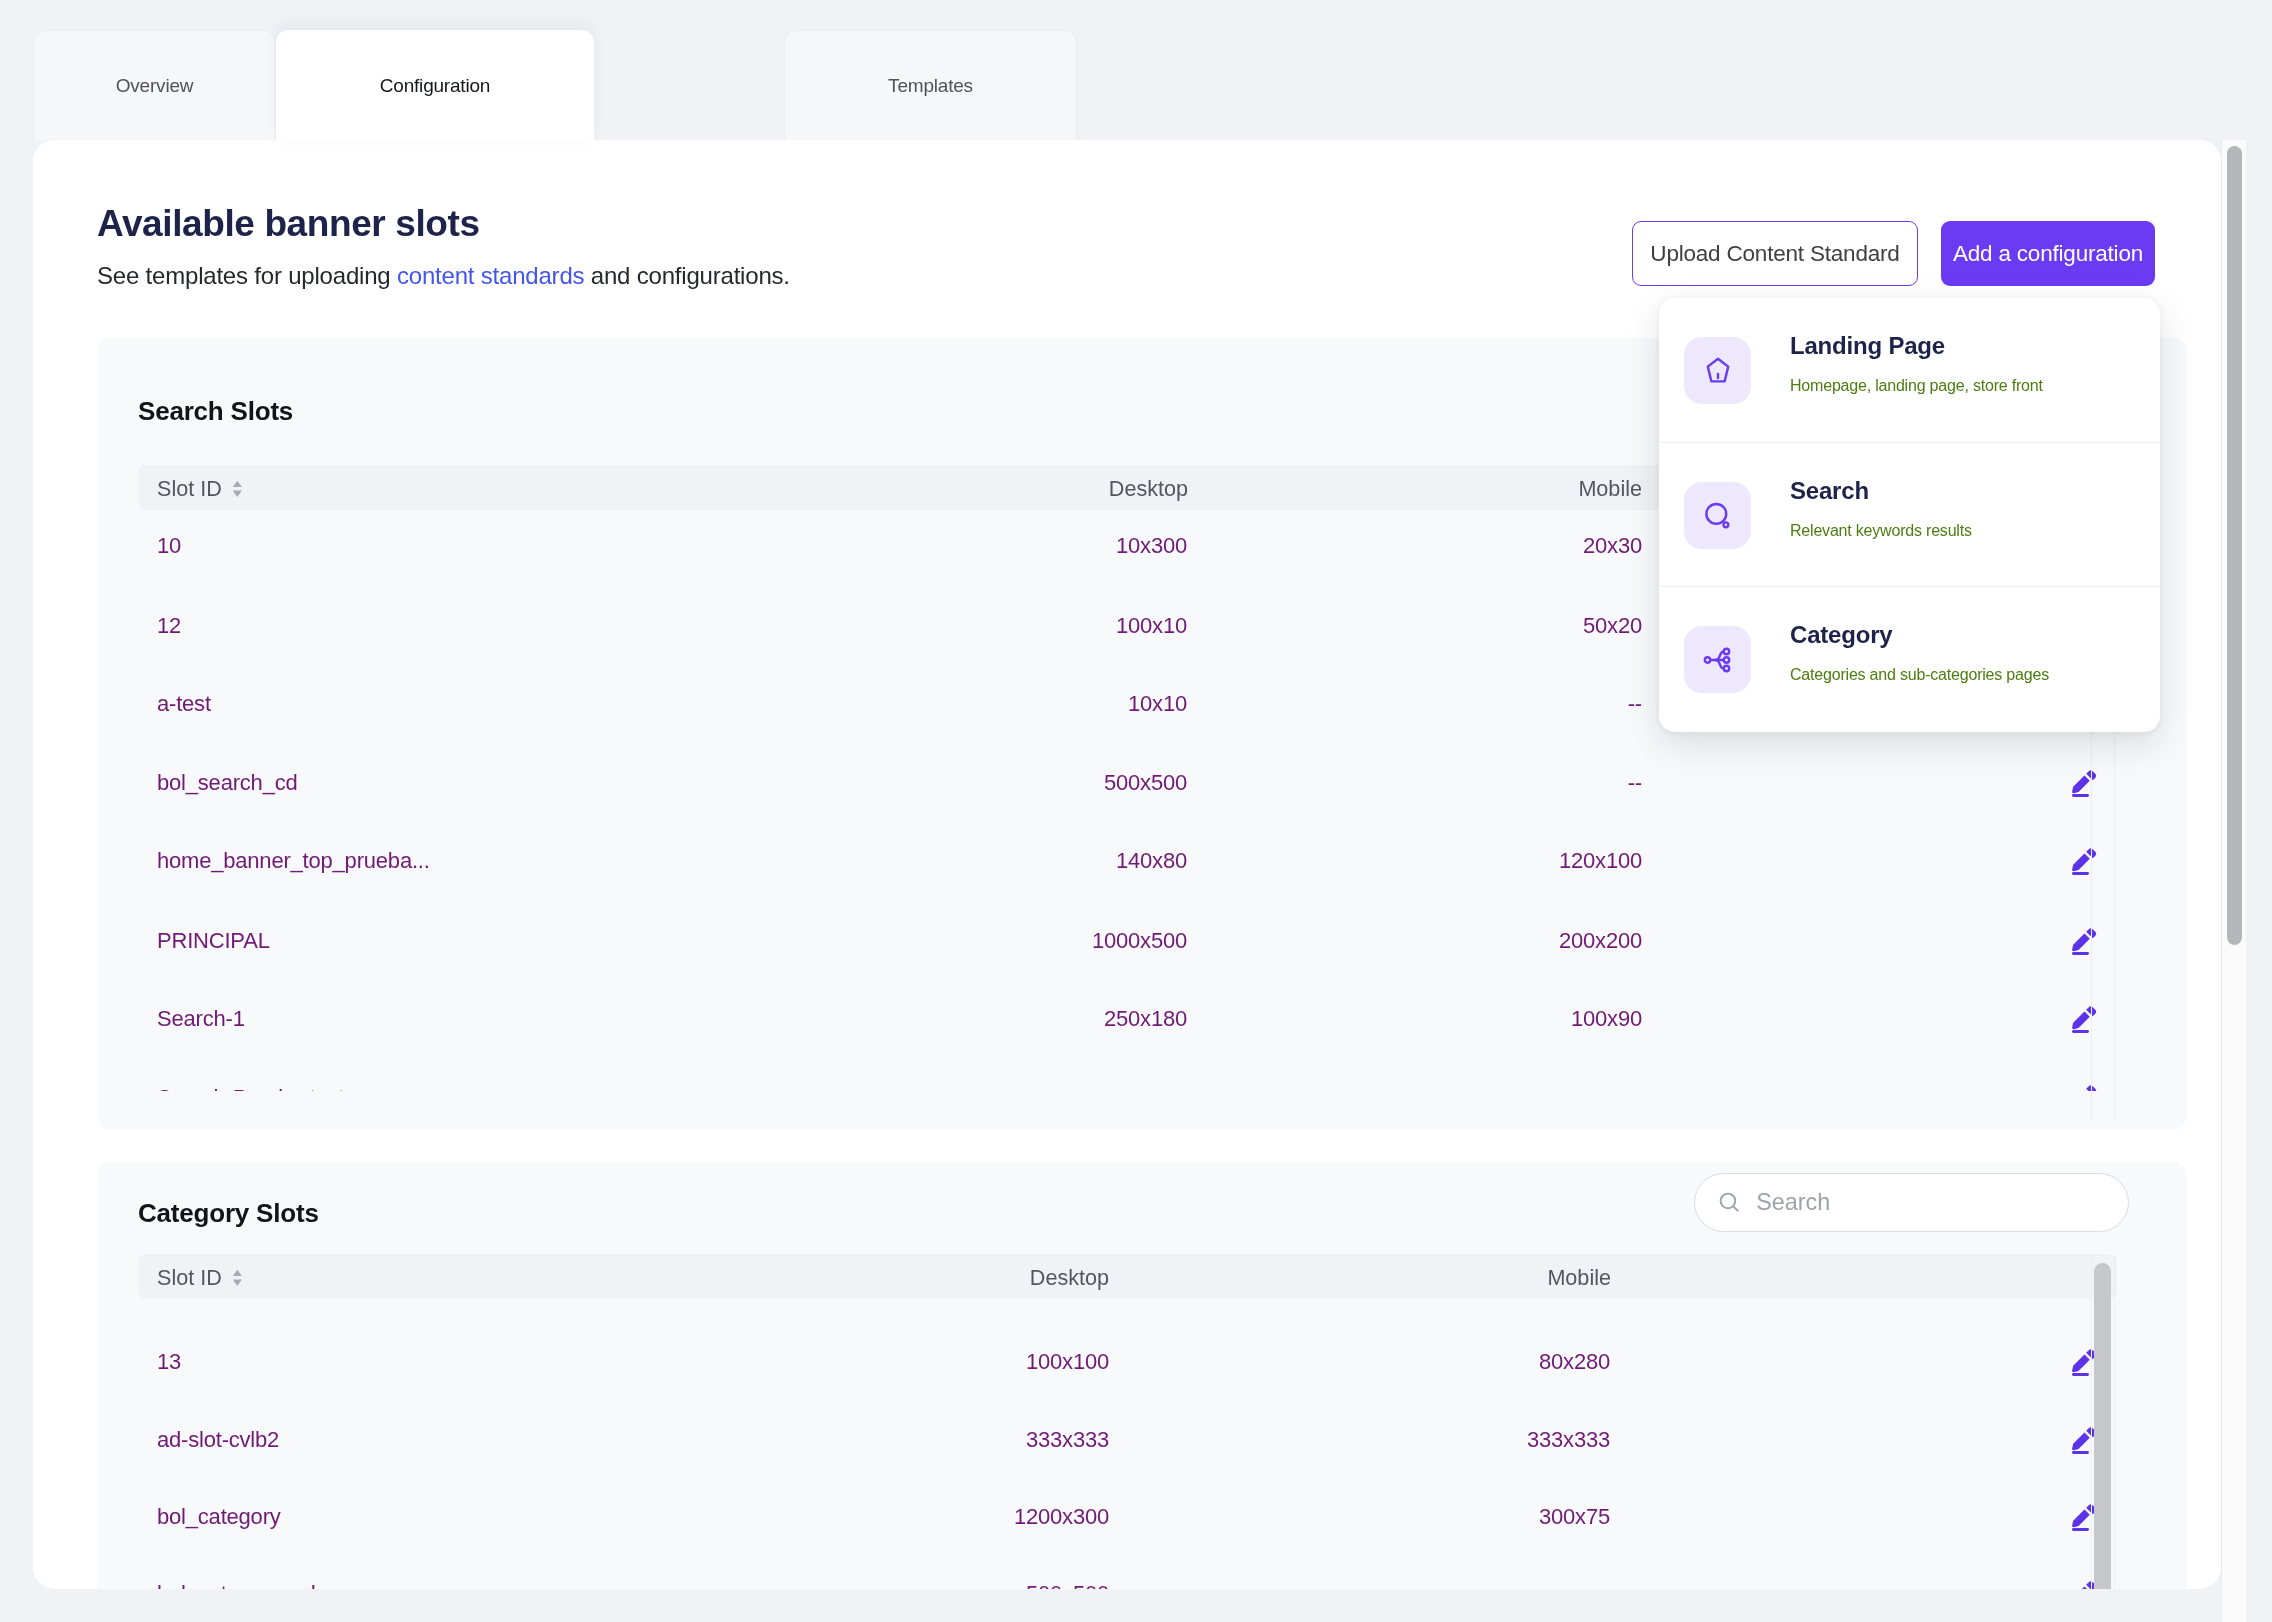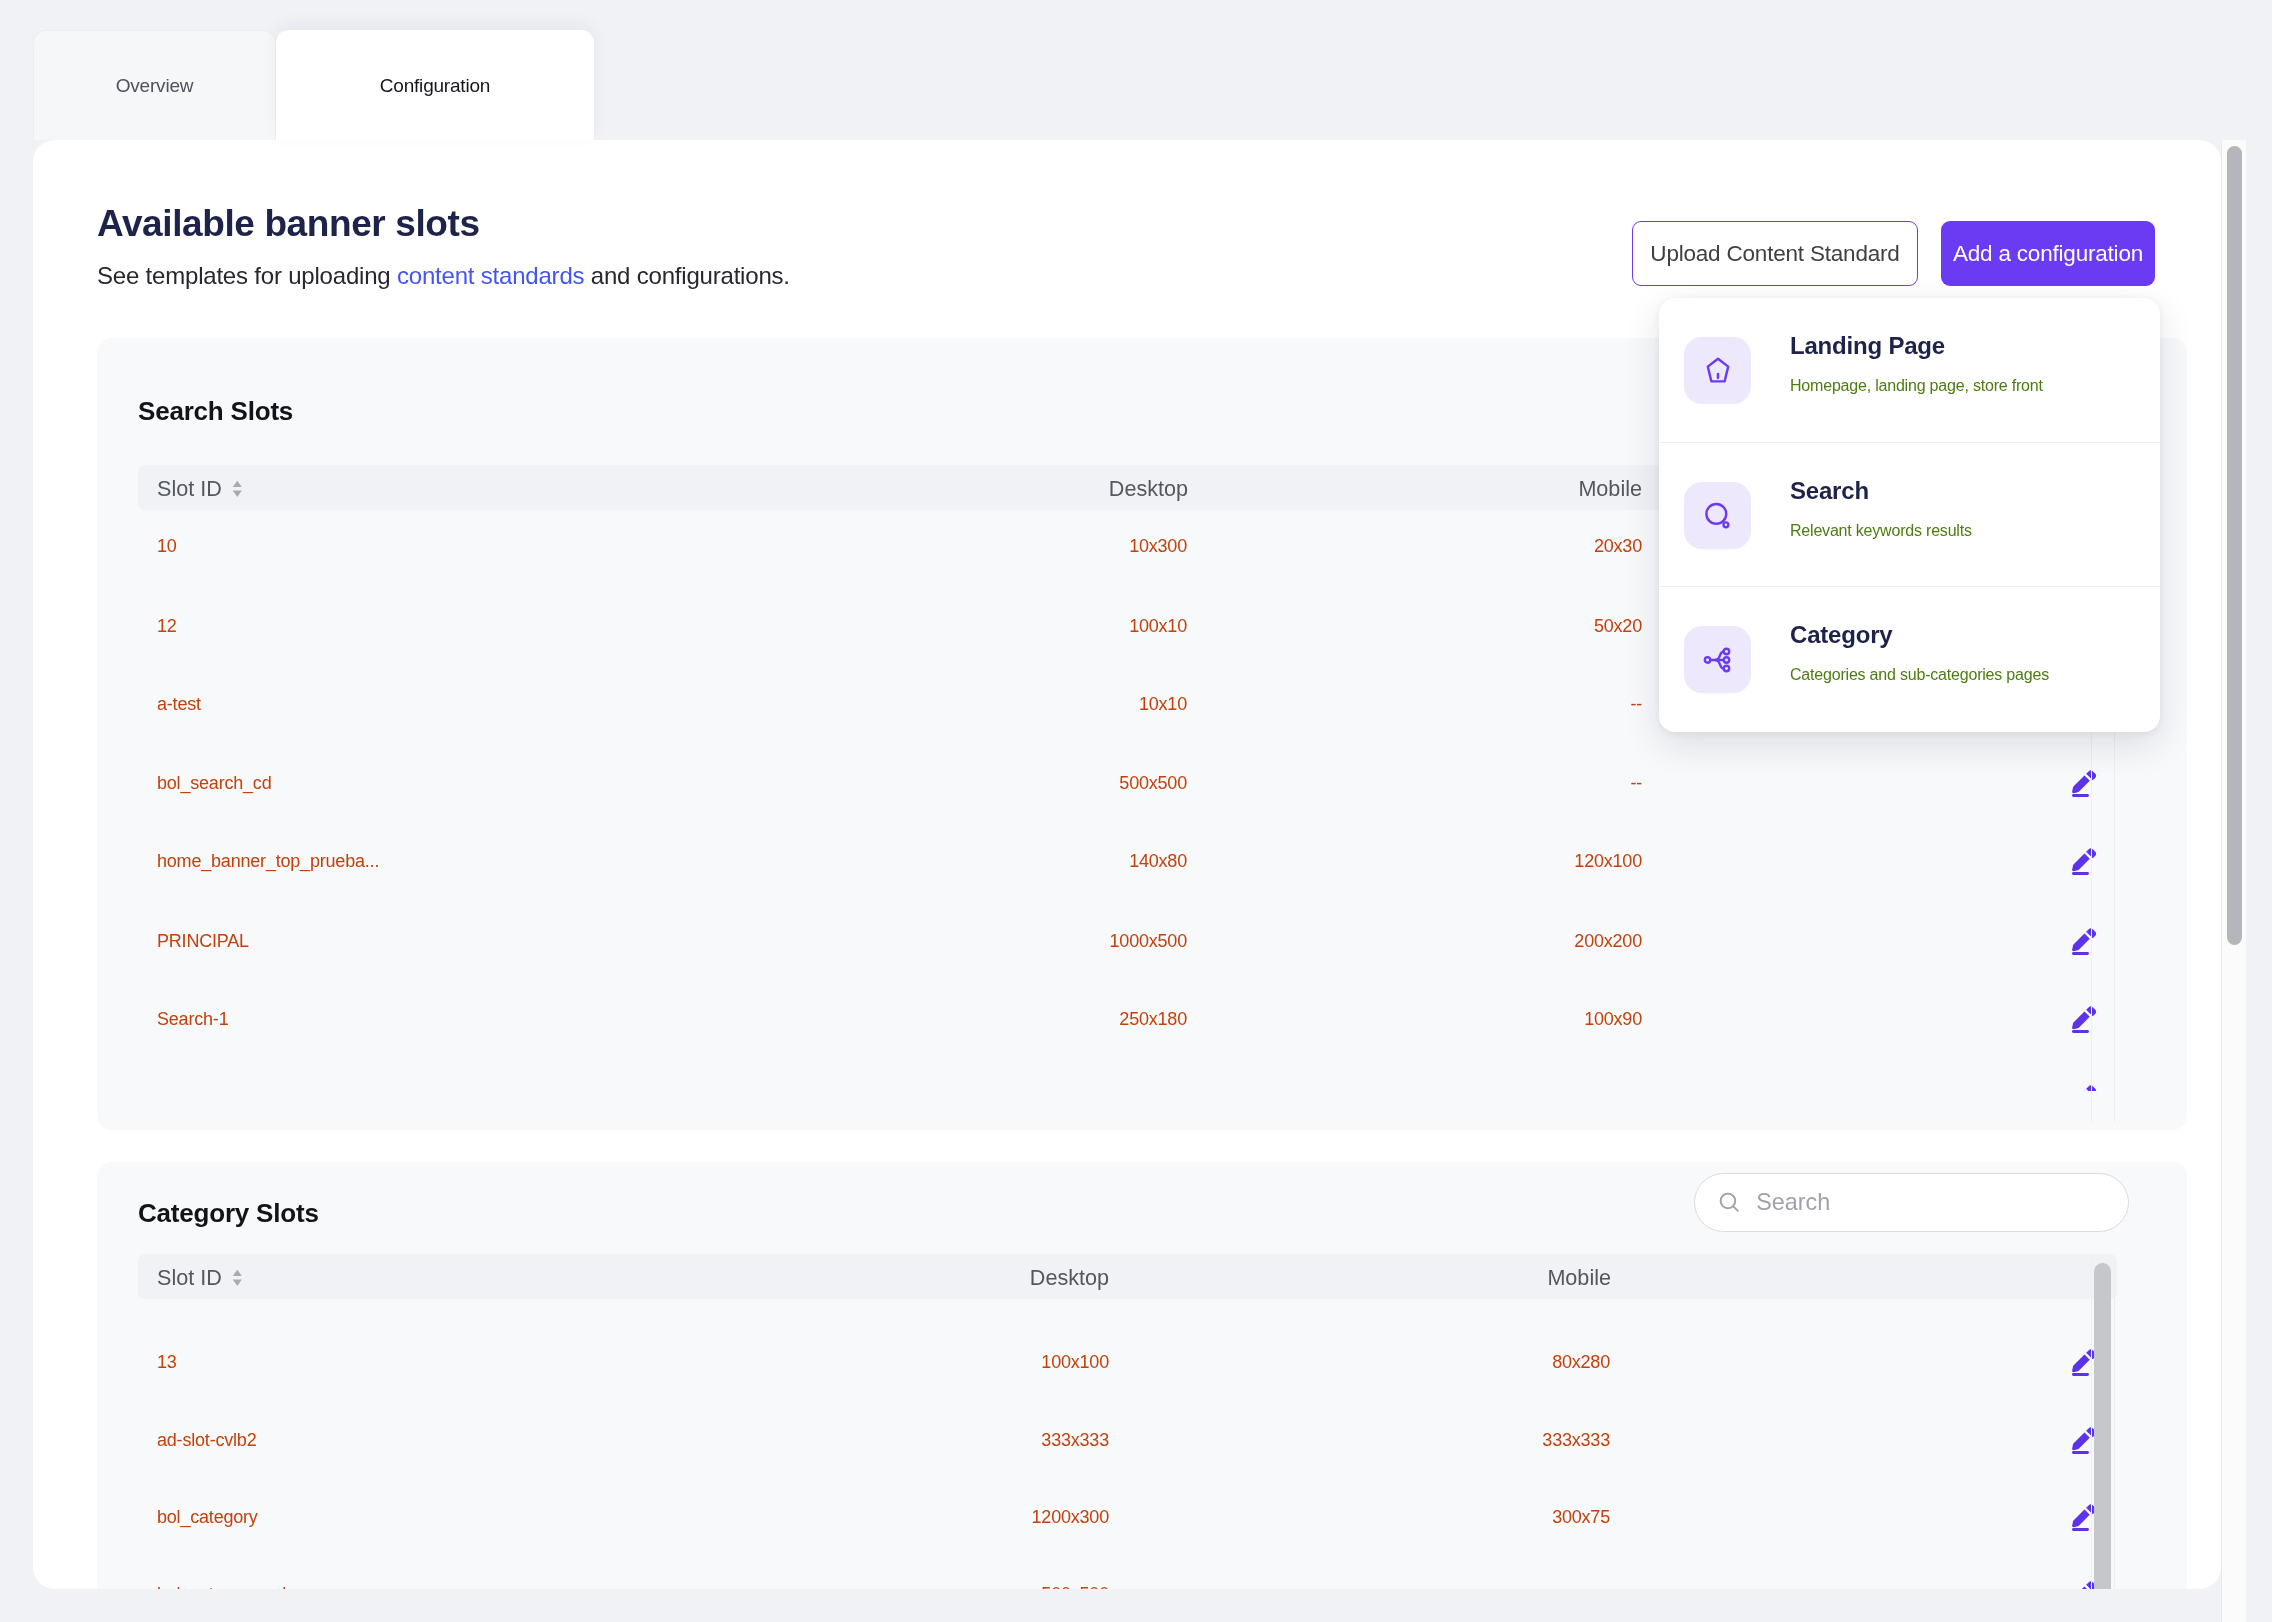--- a/index.html
+++ b/index.html
@@ -75,21 +75,21 @@
     background:#F1F2F5;border-radius:7.2px;
     font-size:21.6px;color:#54575F;
   }
   .card-search .thead{top:127px;}
   .card-category .thead{top:92px;}
   .thead .col-id{position:absolute;left:19px;top:10.8px;display:flex;align-items:center;gap:9px;}
   .thead .col-right{position:absolute;top:10.8px;left:0;text-align:right;}
 
   .rows-clip{position:absolute;left:0;top:172px;width:2052px;height:581px;overflow:hidden;}
   .row{position:absolute;left:41px;width:1979px;height:79px;}
-  .cell{position:absolute;top:50%;transform:translateY(-50%);font-size:18px;color:#c2410c;letter-spacing:-0.2px;}
+  .cell{position:absolute;top:50%;transform:translateY(-50%);font-size:22px;color:#701a75;letter-spacing:-0.2px;}
   .cell.id{left:19px;}
   .cell.num{text-align:right;}
   .card-search .cell.desktop{right:930px;}
   .card-search .cell.mobile{right:475px;}
   .card-category .cell.desktop{right:1008px;}
   .card-category .cell.mobile{right:507px;}
   .edit{
     position:absolute;left:1931px;top:50%;transform:translateY(-50%);
     width:29px;height:29px;color:#5D33EA;cursor:pointer;
   }
@@ -155,20 +155,21 @@
 
   .sort svg{display:block;}
 </style>
 </head>
 <body>
 
 <div class="stage">
 
   <div class="tab" style="left:33px;width:243px;">Overview</div>
   <div class="tab active" style="left:276px;width:318px;">Configuration</div>
+  <div class="tab" style="left:784px;width:293px;">Templates</div>
 
   <div class="main">
 
     <h1 class="page-title">Available banner slots</h1>
     <p class="page-subtitle"><span>See templates for uploading </span><a>content standards</a><span> and configurations.</span></p>
 
     <button class="btn btn-outline">Upload Content Standard</button>
     <button class="btn btn-primary">Add a configuration</button>
 
     <section class="card card-search">

